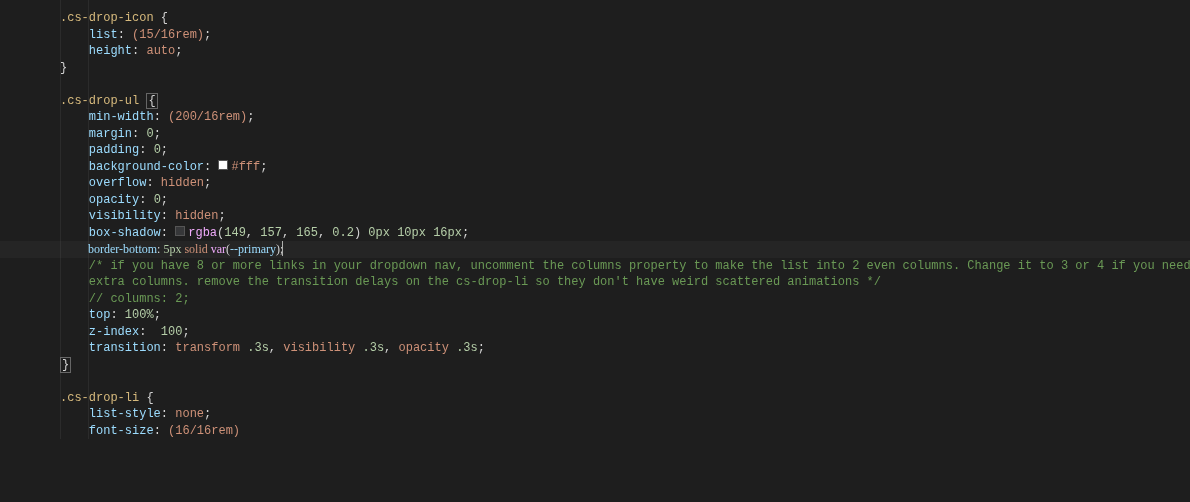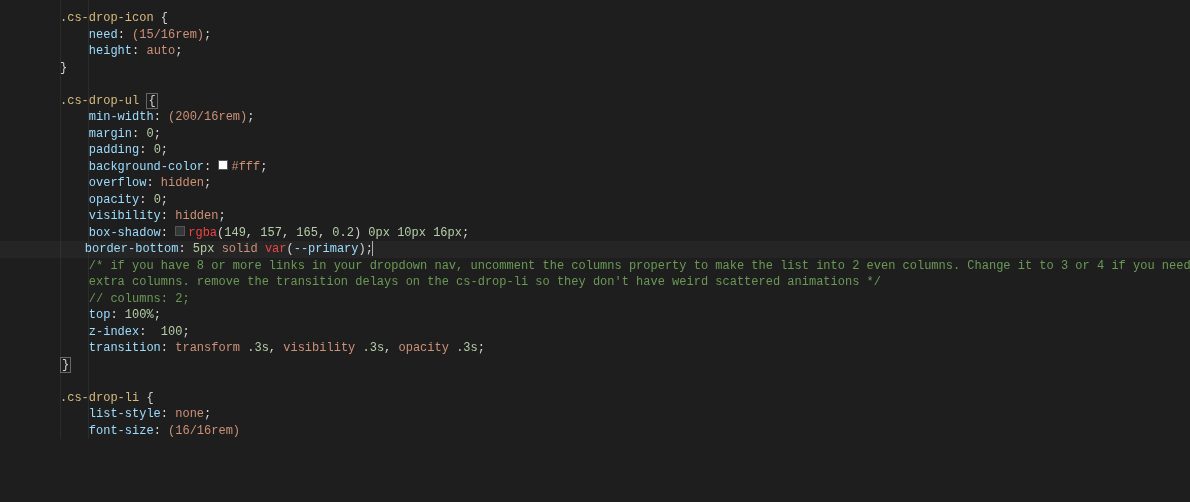--- a/index.html
+++ b/index.html
@@ -18,30 +18,31 @@
     padding-left: 60px;
     padding-top: 10px;
   }
   .line {
     white-space: pre;
     position: relative;
   }
   .line.highlight {
     background: rgba(255,255,255,0.03);
     margin-left: -60px;
-    padding-left: 56px;
+    padding-left: 76px;
     width: calc(100% + 60px);
+    font-family: Liberation Serif, serif;
   }
   .sel   { color: #d7ba7d; }
   .brace { color: #d4d4d4; }
   .prop  { color: #9cdcfe; }
   .punct { color: #d4d4d4; }
   .val   { color: #ce9178; }
   .num   { color: #b5cea8; }
-  .func  { color: #ef4444; }
+  .func  { color: #f0abfc; }
   .cvar  { color: #9cdcfe; }
   .cmt   { color: #6a9955; }
   .cursor {
     border-left: 1px solid #aeafad;
     margin-left: -1px;
     display: inline-block;
     height: 15px;
     vertical-align: text-bottom;
   }
   .swatch {
@@ -67,21 +68,21 @@
     background: rgba(255,255,255,0.06);
   }
 </style>
 </head>
 <body>
 
 <div class="editor" id="editor">
   <div class="indent-guide" style="left:60px"></div>
   <div class="indent-guide" style="left:88px"></div>
 <div class="line"><span class="sel">.cs-drop-icon</span> <span class="brace">{</span></div>
-    <div class="line">    <span class="prop">need</span><span class="punct">:</span> <span class="val">(15/16rem)</span><span class="punct">;</span></div>
+    <div class="line">    <span class="prop">list</span><span class="punct">:</span> <span class="val">(15/16rem)</span><span class="punct">;</span></div>
     <div class="line">    <span class="prop">height</span><span class="punct">:</span> <span class="val">auto</span><span class="punct">;</span></div>
     <div class="line"><span class="brace">}</span></div>
     <div class="line">&nbsp;</div>
     <div class="line"><span class="sel">.cs-drop-ul</span> <span class="brace br-hl">{</span></div>
     <div class="line">    <span class="prop">min-width</span><span class="punct">:</span> <span class="val">(200/16rem)</span><span class="punct">;</span></div>
     <div class="line">    <span class="prop">margin</span><span class="punct">:</span> <span class="num">0</span><span class="punct">;</span></div>
     <div class="line">    <span class="prop">padding</span><span class="punct">:</span> <span class="num">0</span><span class="punct">;</span></div>
     <div class="line">    <span class="prop">background-color</span><span class="punct">:</span> <span class="swatch" style="background:#fff"></span><span class="val">#fff</span><span class="punct">;</span></div>
     <div class="line">    <span class="prop">overflow</span><span class="punct">:</span> <span class="val">hidden</span><span class="punct">;</span></div>
     <div class="line">    <span class="prop">opacity</span><span class="punct">:</span> <span class="num">0</span><span class="punct">;</span></div>

